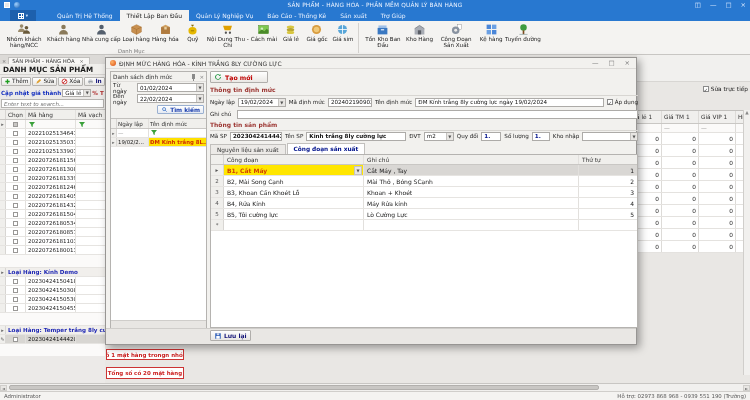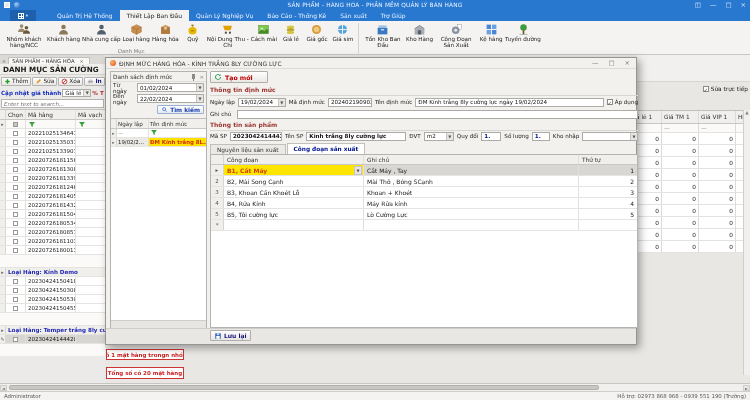--- a/index.html
+++ b/index.html
@@ -439,21 +439,21 @@
   <div class="vscroll">▲</div>
 
   <div class="sidebar">
     <div class="doc-tabs">
       <span class="doc-close">×</span>
       <span class="doc-tab">
         <span>SẢN PHẨM - HÀNG HÓA</span>
         <span class="doc-close">×</span>
       </span>
     </div>
-    <div class="sb-title">DANH MỤC SẢN CƯỜNG</div>
+    <div class="sb-title">DANH MỤC SẢN PHẨM</div>
     <div class="sb-toolbar">
       <span class="tbtn">
         <svg viewBox="0 0 16 16">
             <path d="M8 3v10M3 8h10" stroke="#1c9c1c" stroke-width="3"></path>
           </svg>
         <span>Thêm</span>
         </span>
       <span class="tbtn">
         <svg viewBox="0 0 16 16">
             <path d="M3 13l2-5 6-6 3 3-6 6z" fill="#e0a030"></path>

